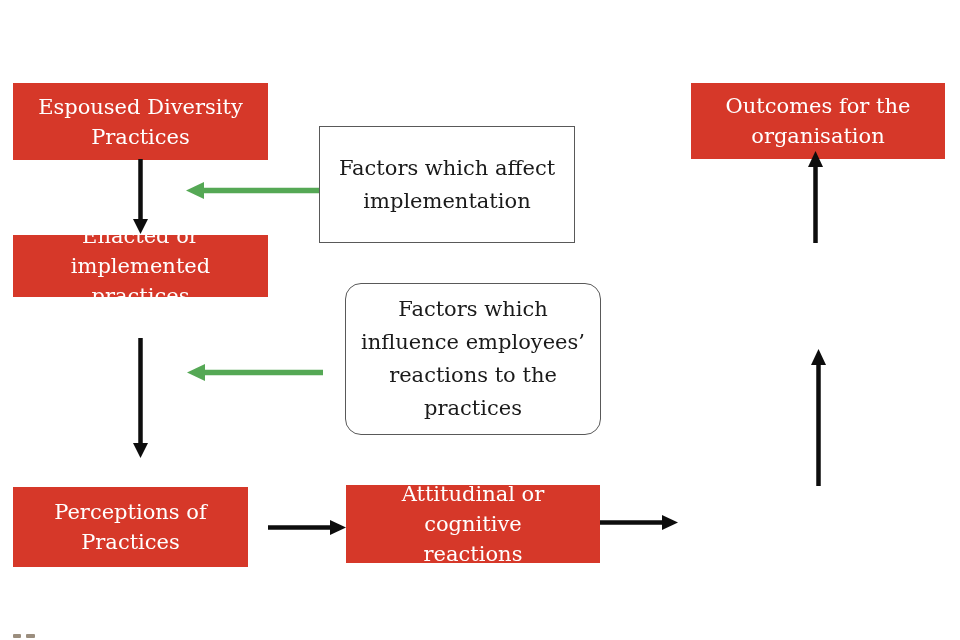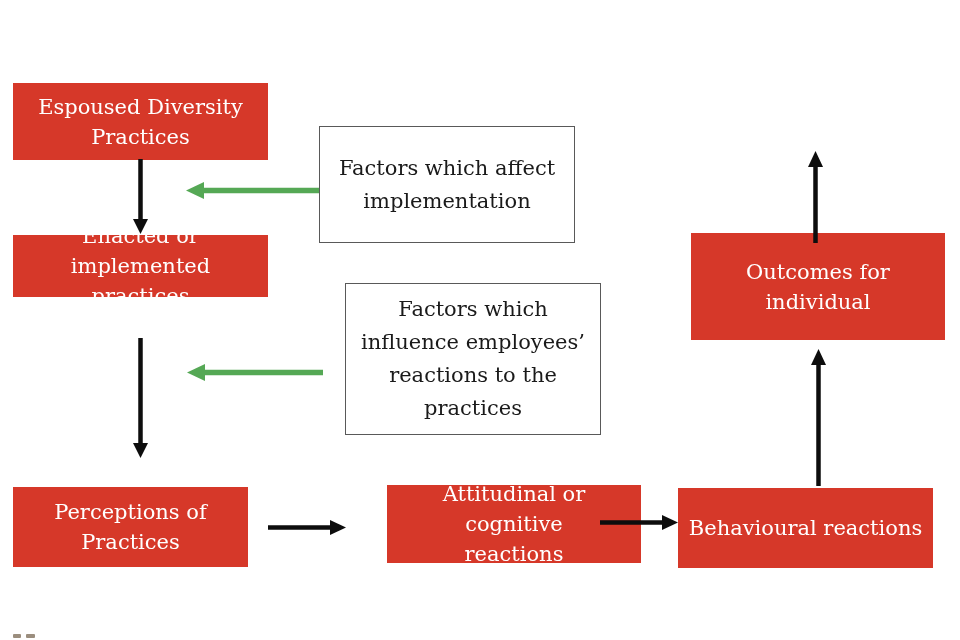--- a/index.html
+++ b/index.html
@@ -30,22 +30,22 @@
     color:var(--white-text,#1a1a1a);
     font-size:21px;
     line-height:33px;
     text-align:center;
   }
   
   #n-espoused     {left:13px;  top:83px;  width:255px; height:77px;}
   #n-enacted      {left:13px;  top:235px; width:255px; height:62px;}
   #n-perceptions  {left:13px;  top:487px; width:235px; height:80px;}
   #n-factors1     {left:319px; top:126px; width:256px; height:117px;}
-  #n-factors2     {left:345px; top:283px; width:256px; height:152px;}
-  #n-attitudinal  {left:346px; top:485px; width:254px; height:78px;margin-left:41px;}
+  #n-factors2     {left:345px; top:283px; width:256px; height:152px;border-radius:16px;}
+  #n-attitudinal  {left:346px; top:485px; width:254px; height:78px;}
   #n-behavioural  {left:678px; top:488px; width:255px; height:80px;}
   #n-individual   {left:691px; top:233px; width:254px; height:107px;}
   #n-organisation {left:691px; top:83px;  width:254px; height:76px;}
 
   #edge-layer{
     position:absolute;left:0;top:0;width:960px;height:640px;
     pointer-events:none;
     z-index:5;
   }
   .cutoff-mark{
@@ -72,25 +72,24 @@
 implementation</div>
 
   <div id="n-factors2" class="node white">Factors which
 influence employees’
 reactions to the
 practices</div>
 
   <div id="n-attitudinal" class="node red">Attitudinal or cognitive
 reactions</div>
 
-  <div id="n-behavioural" class="node red">Behavioural reactions</div>
 
-  <div id="n-individual" class="node red">Outcomes for
-individual</div>
 
+  <div id="n-organisation" class="node red">Outcomes for the
+organisation</div>
 
   <svg id="edge-layer" viewBox="0 0 960 640" xmlns="http://www.w3.org/2000/svg">
       <line x1="140.5" y1="159" x2="140.5" y2="219" stroke="#0D0D0D" stroke-width="4.5"></line>
       <polygon points="140.5,234 133,219 148,219" fill="#0D0D0D"></polygon>
       <line x1="140.5" y1="338" x2="140.5" y2="443" stroke="#0D0D0D" stroke-width="4.5"></line>
       <polygon points="140.5,458 133,443 148,443" fill="#0D0D0D"></polygon>
       <line x1="268" y1="527.5" x2="330" y2="527.5" stroke="#0D0D0D" stroke-width="4.5"></line>
       <polygon points="346,527.5 330,535 330,520" fill="#0D0D0D"></polygon>
       <line x1="600" y1="522.5" x2="662" y2="522.5" stroke="#0D0D0D" stroke-width="4.5"></line>
       <polygon points="678,522.5 662,530 662,515" fill="#0D0D0D"></polygon>

